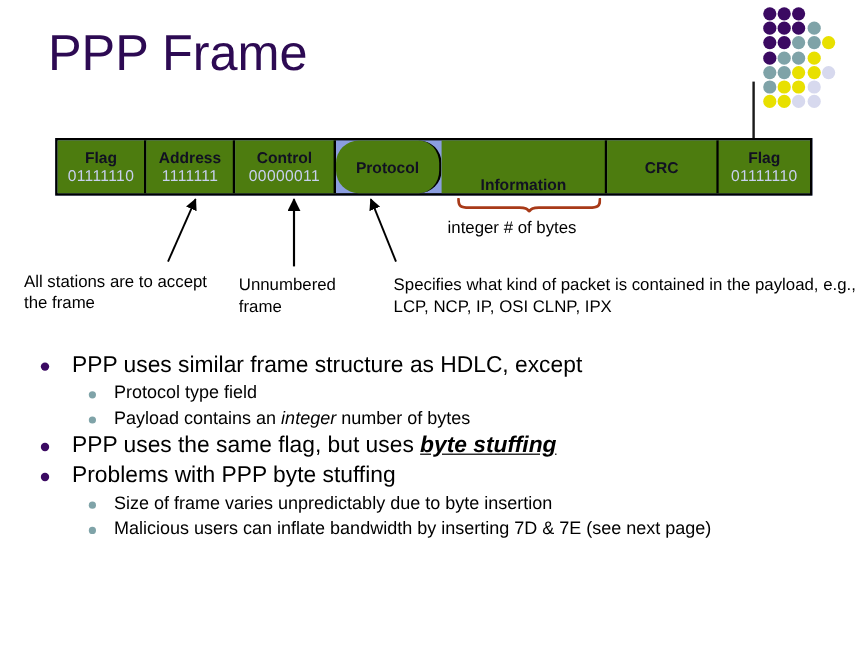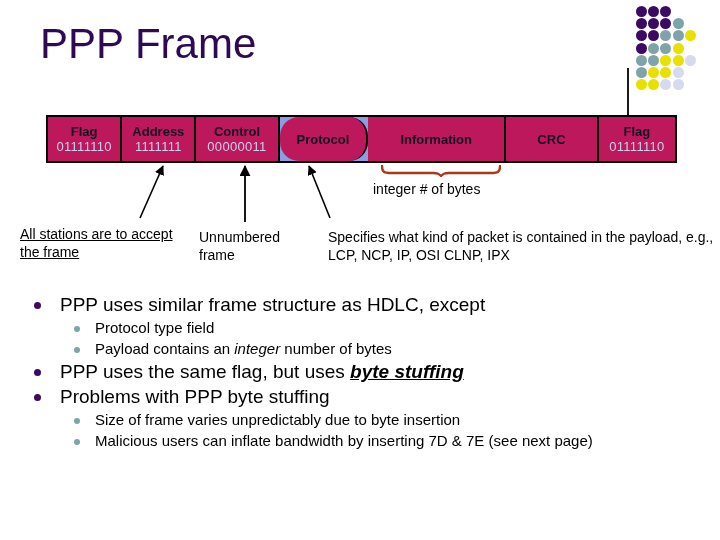--- a/index.html
+++ b/index.html
@@ -58,21 +58,21 @@
     top: 115px;
     width: 631px;
     height: 48px;
     border: 2px solid #000000;
     box-sizing: border-box;
     display: flex;
     background: #8b9ee0;
   }
   .frame-cell {
     position: relative;
-    background: #be185d;
+    background: #4d7c0f;
     border-right: 2px solid #000000;
     box-sizing: border-box;
     display: flex;
     flex-direction: column;
     align-items: center;
     justify-content: center;
     overflow: hidden;
   }
   .frame-cell:last-child { border-right: none; }
   .frame-cell .cell-label {
@@ -92,21 +92,21 @@
   }
   .frame-cell.centered-only .cell-label {
     font-size: 13px;
   }
 
   
   .cell-flag1      { width: 76px; }
   .cell-address    { width: 76px; }
   .cell-control    { width: 85px; }
   .cell-protocol   { width: 91px; border-radius: 19px; }
-  .cell-information{ width: 141px; }
+  .cell-information{ width: 141px; justify-content: flex-end; }
   .cell-crc        { width: 95px; }
   .cell-flag2      { width: 78px; }
 
   
   #brace-information {
     position: absolute;
     left: 381px;
     top: 165px;
     width: 120px;
     height: 12px;
@@ -125,21 +125,21 @@
     position: absolute;
   }
 
   
   .callout-text {
     position: absolute;
     font-size: 14px;
     color: #000000;
     line-height: 18px;
   }
-  #callout-address-text { left: 20px;  top: 225px; width: 160px; text-decoration: underline; }
+  #callout-address-text { left: 20px;  top: 225px; width: 160px; }
   #callout-control-text { left: 199px; top: 228px; width: 110px; }
   #callout-protocol-text{ left: 328px; top: 228px; width: 392px; }
 
   
   #bullet-list {
     position: absolute;
     left: 34px;
     top: 293px;
     width: 660px;
   }

